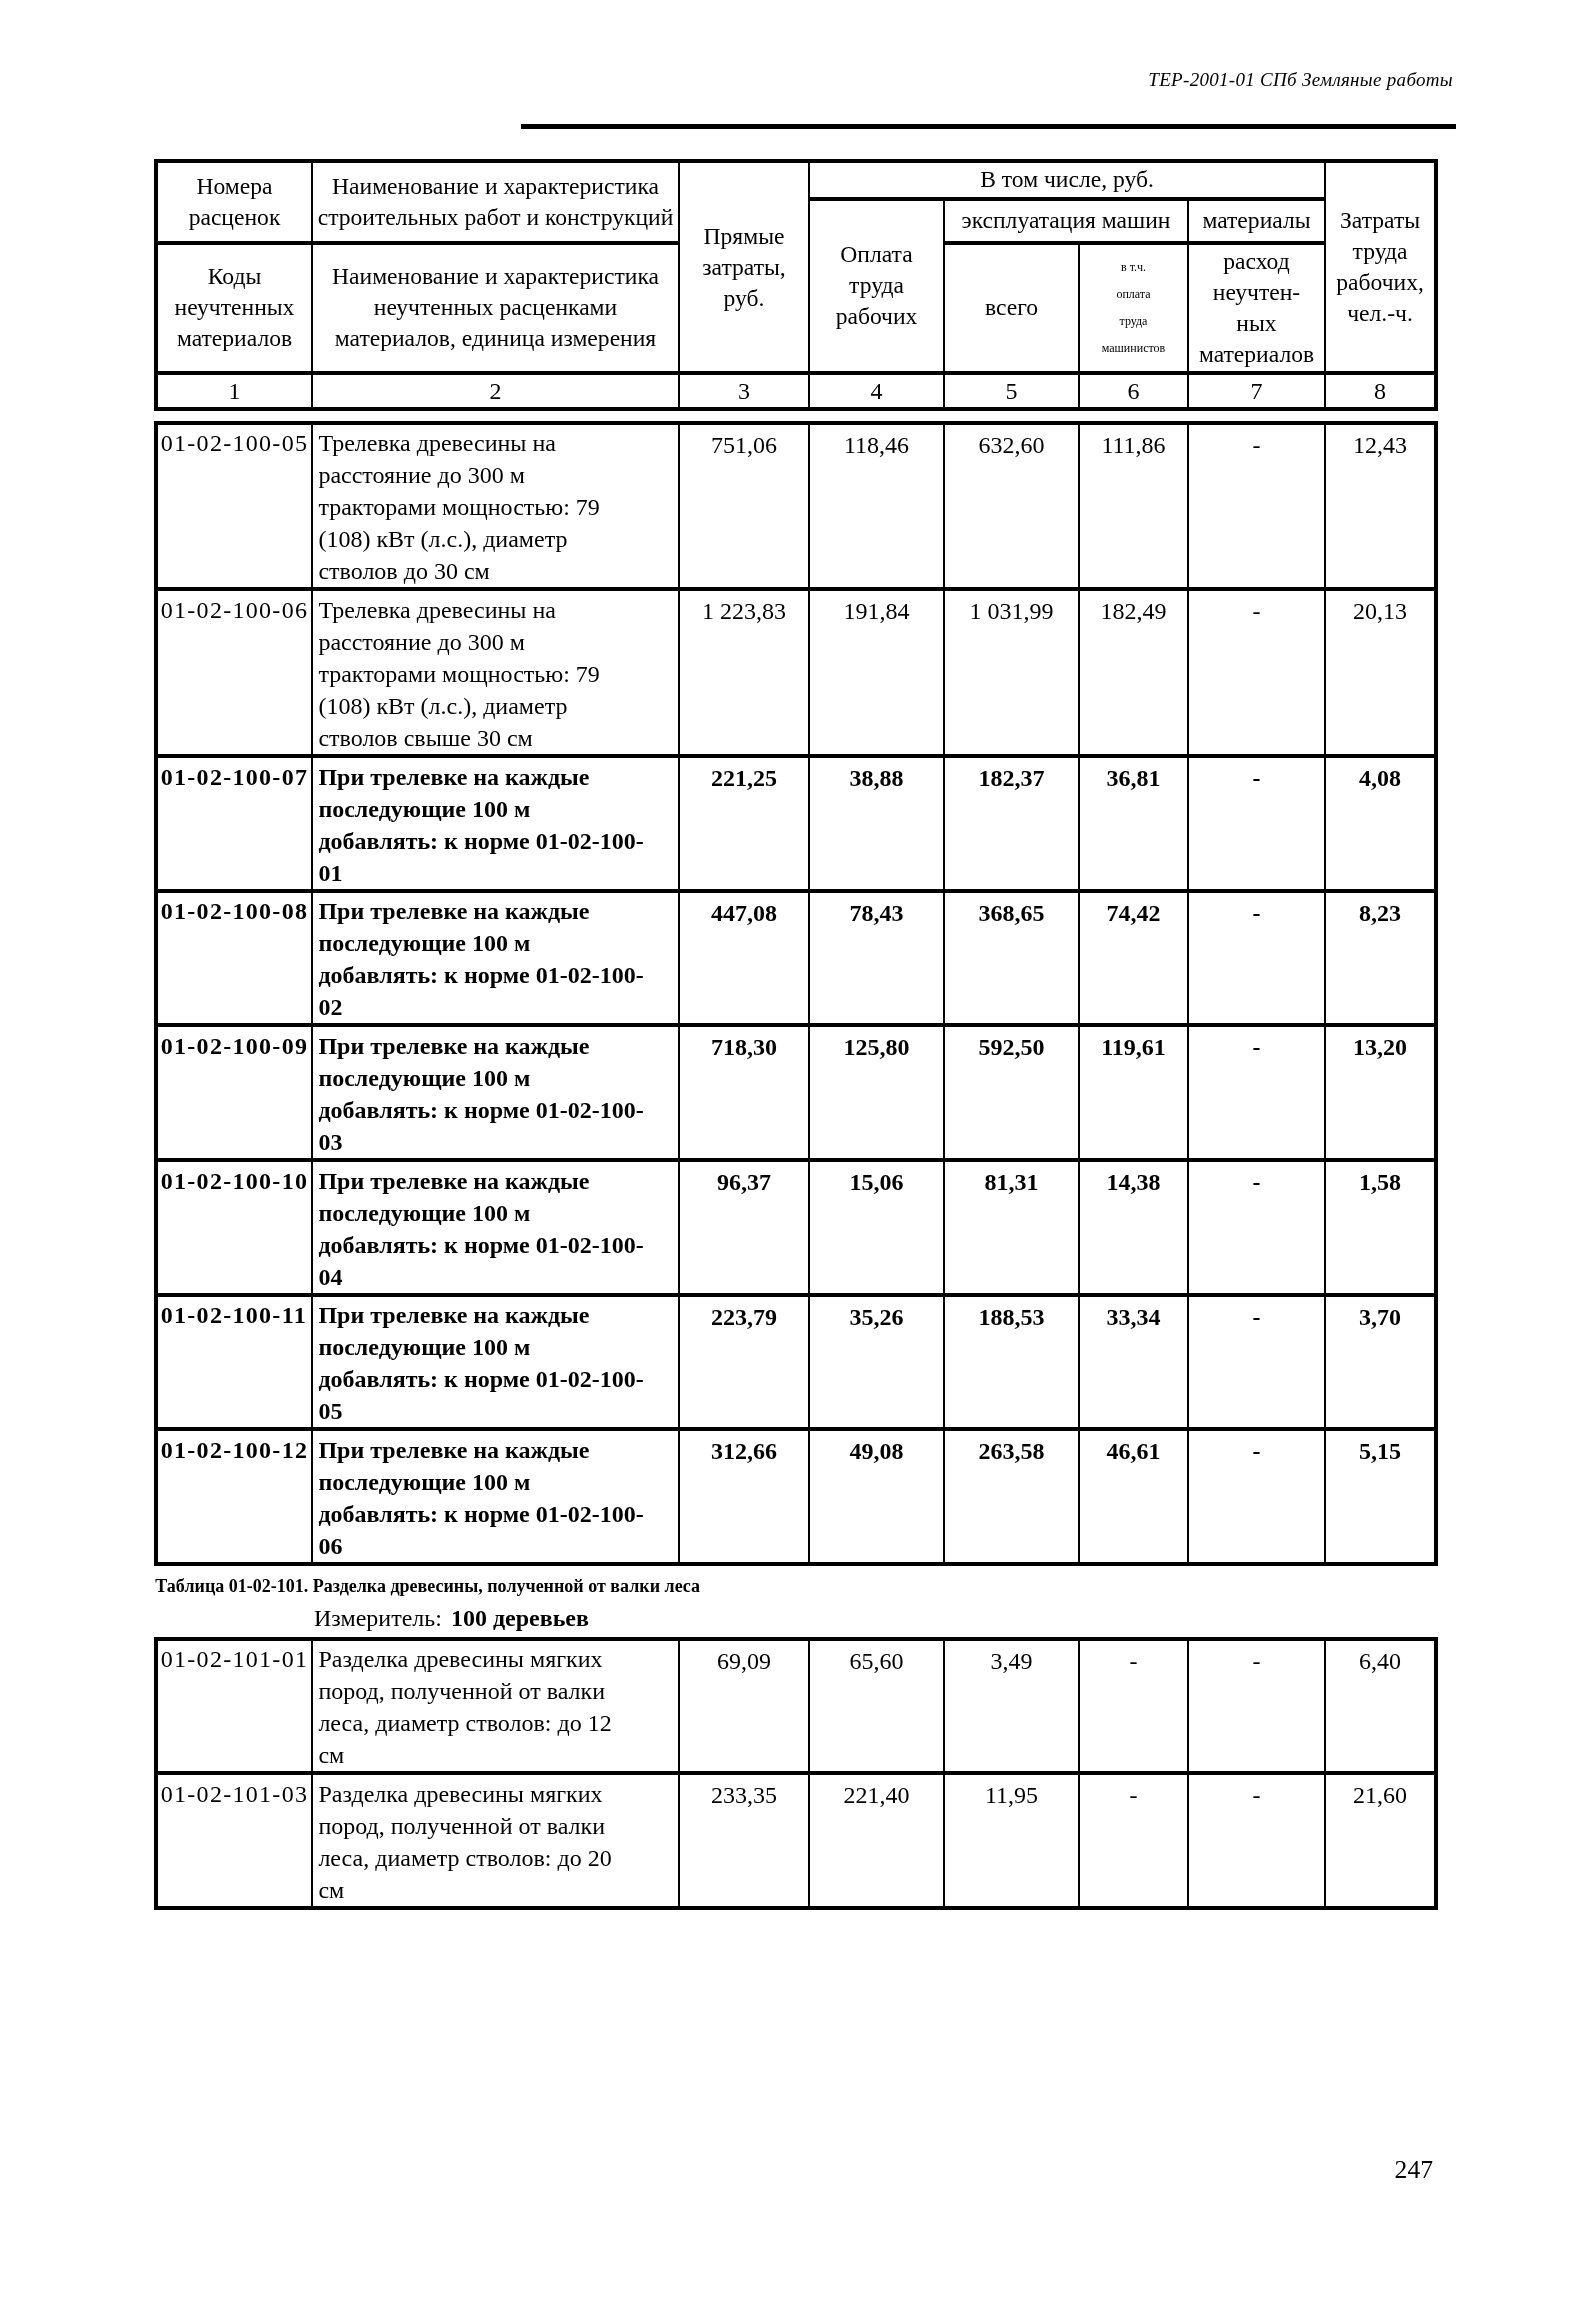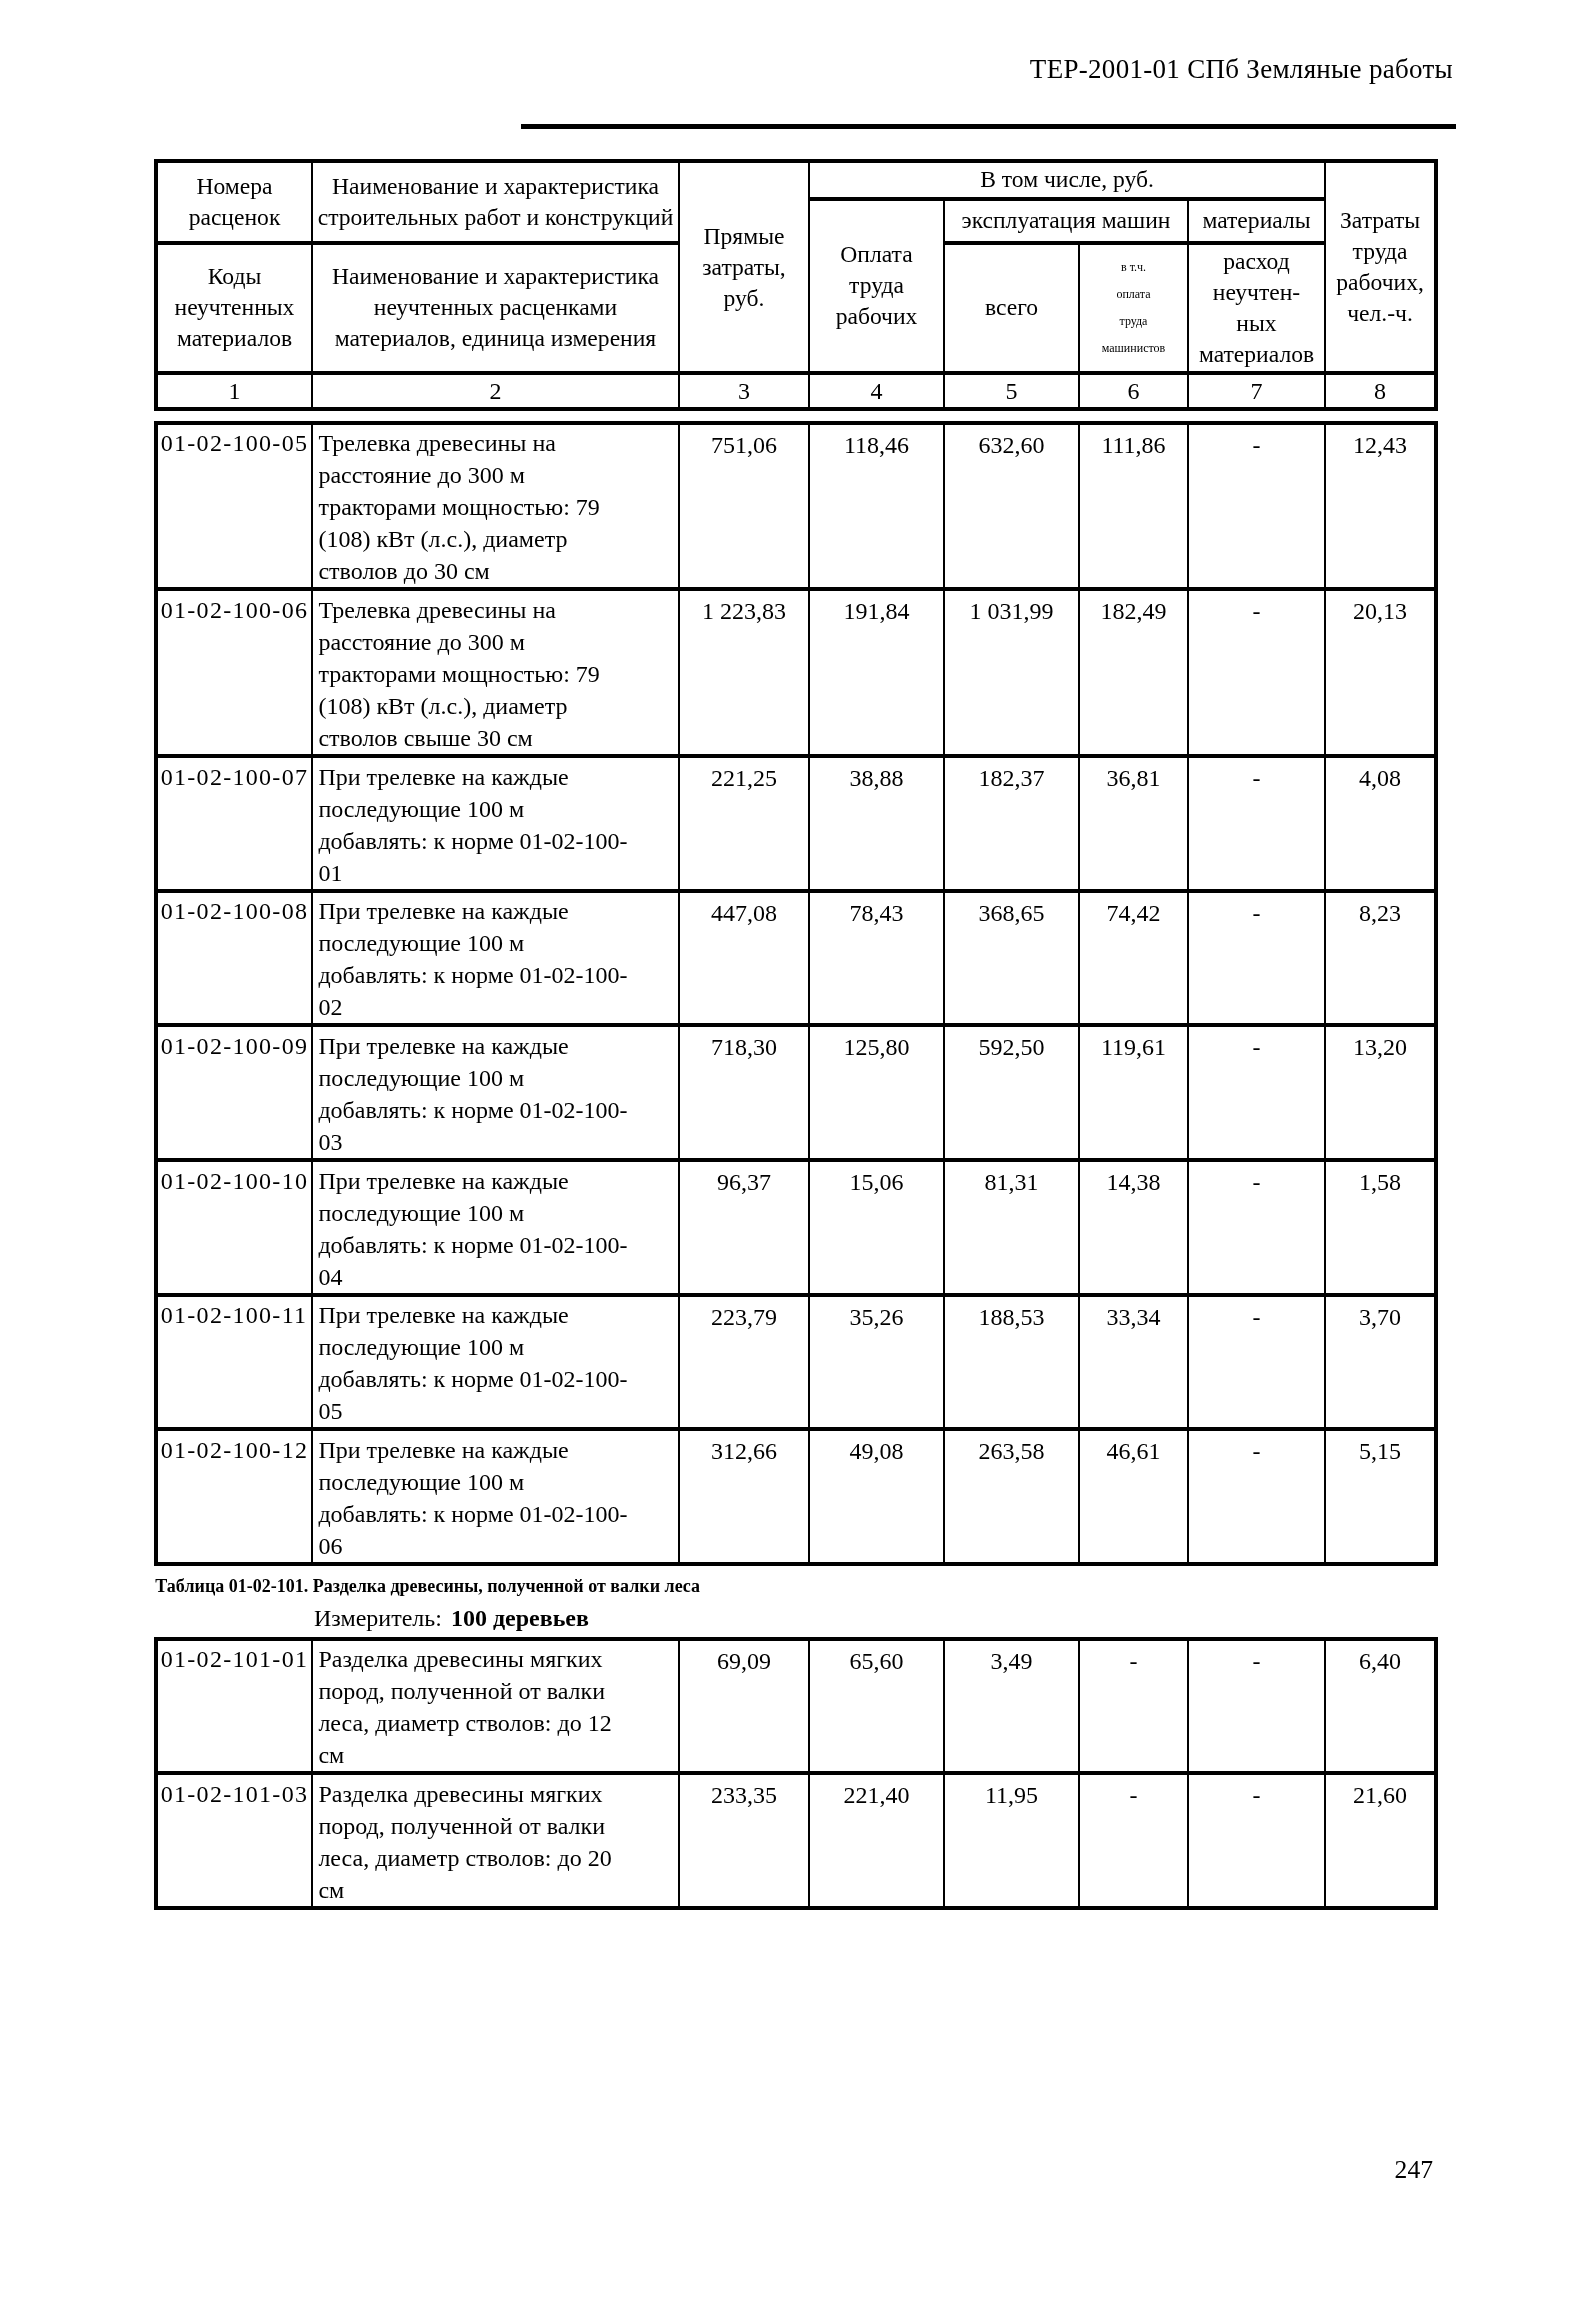--- a/index.html
+++ b/index.html
@@ -3,22 +3,22 @@
 <meta charset="utf-8">
 <style>
   * { margin:0; padding:0; box-sizing:border-box; }
   html,body { background:#ffffff; }
   body {
     width:1591px; height:2307px; position:relative;
     font-family:"Liberation Serif", serif; color:#000;
     overflow:hidden;
   }
   .doc-title {
-    position:absolute; top:54px; right:138px;
-    font-size:27px; letter-spacing:0.3px; white-space:nowrap;
+    position:absolute; top:69px; right:138px;
+    font-size:19px; letter-spacing:0.3px; white-space:nowrap;font-style:italic;
   }
   .title-rule {
     position:absolute; top:124px; left:521px; width:935px; height:5.4px;
     background:#000;
   }
   .tables-wrap { position:absolute; left:154px; top:159px; width:1484px; }
 
   table.tbl {
     border-collapse:collapse; table-layout:fixed; width:1280px;
     border:4.7px solid #000;
@@ -43,21 +43,21 @@
   tr.r1 { height:34px; }
   tr.r2 { height:44px; }
   tr.r3 { height:125px; }
   tr.r4 { height:36px; }
   tr.r4 td { text-align:center; vertical-align:middle; font-size:24px; }
 
   
   table.data { margin-top:9.4px; }
   table.data2 { margin-top:2px; }
   tr.h5 { height:165px; }
-  tr.h4 { height:132px; }
+  tr.h4 { height:132px;font-weight:bold; }
   tr.h4b { height:128px; }
   td.code {
     vertical-align:top; text-align:left;
     font-size:24px; line-height:32px; letter-spacing:1.3px;
     padding:2.7px 0 0 2.7px; white-space:nowrap;
   }
   td.desc {
     vertical-align:top; text-align:left;
     font-size:24px; line-height:32px;
     padding:2.7px 5.4px 0 5.4px; white-space:pre-line;

